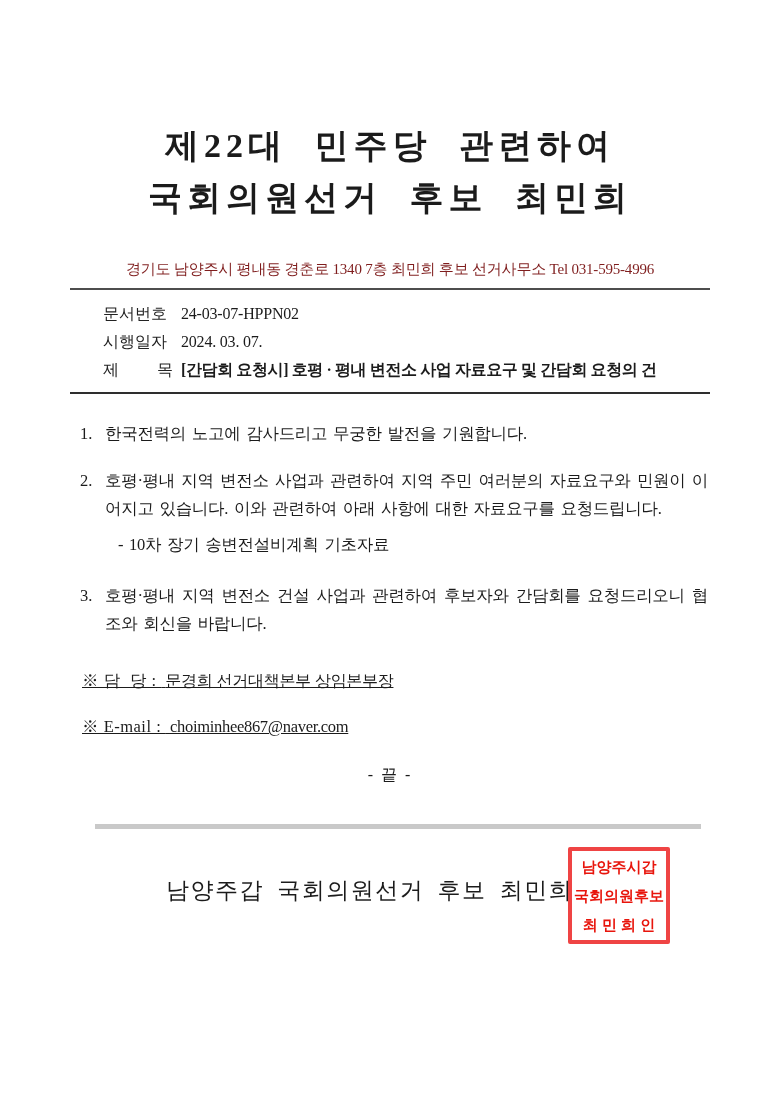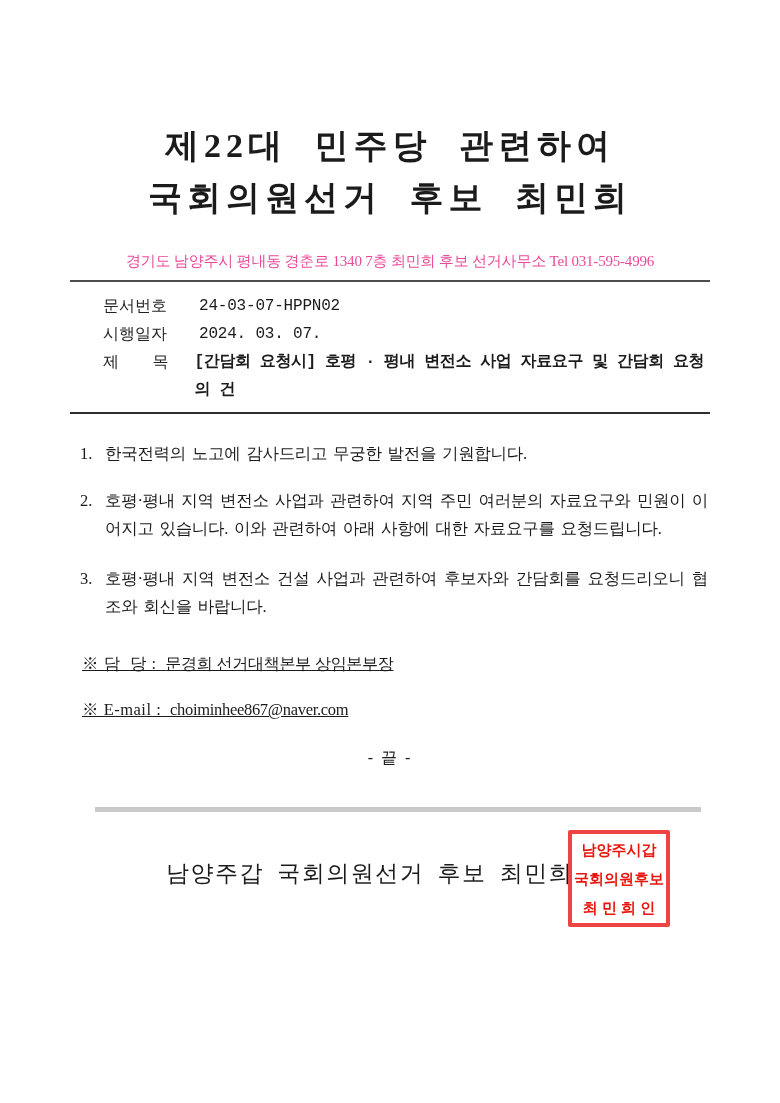--- a/index.html
+++ b/index.html
@@ -14,33 +14,33 @@
     font-family: "Liberation Serif", "DejaVu Serif", serif;
     overflow: hidden;
     padding-top: 120px;
   }
   .content { width: 640px; margin: 0 auto; }
 
   
   .title { text-align: center; font-size: 34px; font-weight: bold; line-height: 52px;
            letter-spacing: 5px; word-spacing: 14px; }
   .title .t-line { display: block; }
-  .address { text-align: center; font-size: 15px; margin-top: 28px; letter-spacing: -0.2px; color: #ec4899; }
+  .address { text-align: center; font-size: 15px; margin-top: 36px; letter-spacing: -0.2px; color: #7f1d1d; }
 
   
   .rule { border: 0; }
   .rule-dark1 { height: 2px; background: #4d4d4d; margin-top: 9px; }
   .rule-dark2 { height: 2px; background: #2e2e2e; margin-top: 8px; }
   .rule-gray  { height: 5px; background: #c9c9c9; margin-top: 38px; width: 606px; margin-left: 25px; }
 
   
   .doc-info { padding: 10px 0 0 33px; font-size: 16px; }
-  .info-row { display: flex; line-height: 28px; }
+  .info-row { display: flex; line-height: 28px; align-items: flex-end; }
   .info-label { width: 70px; text-align: justify; text-align-last: justify; color: #222; }
-  .info-value { margin-left: 26px; letter-spacing: -0.2px; font-family: Liberation Mono, monospace; }
+  .info-value { margin-left: 8px; letter-spacing: -0.2px; }
   .info-row.bold .info-value { font-weight: bold; letter-spacing: -0.4px; }
 
   
   .body-sec { padding: 26px 2px 0 10px; font-size: 16.5px; }
   .item { display: flex; margin-bottom: 19px; }
   .item-num { width: 25px; flex: none; line-height: 28px; }
   .item-text { flex: 1; line-height: 28px; text-align: justify; letter-spacing: -0.3px; word-spacing: 2px; }
   .sub-list { padding-left: 38px; margin-top: 7px; margin-bottom: 22px; }
   .sub-line { line-height: 30px; letter-spacing: -0.3px; word-spacing: 2px; }
 
@@ -103,20 +103,21 @@
     <section class="body-sec">
       <div class="item">
         <span class="item-num">1.</span>
         <span class="item-text">한국전력의 노고에 감사드리고 무궁한 발전을 기원합니다.</span>
       </div>
       <div class="item" style="margin-bottom:0;">
         <span class="item-num">2.</span>
         <span class="item-text">호평·평내 지역 변전소 사업과 관련하여 지역 주민 여러분의 자료요구와 민원이 이어지고 있습니다. 이와 관련하여 아래 사항에 대한 자료요구를 요청드립니다.</span>
       </div>
       <div class="sub-list">
+        <div class="sub-line">- 10차 장기 송변전설비계획 기초자료</div>
       </div>
       <div class="item">
         <span class="item-num">3.</span>
         <span class="item-text">호평·평내 지역 변전소 건설 사업과 관련하여 후보자와 간담회를 요청드리오니 협조와 회신을 바랍니다.</span>
       </div>
     </section>
 
     <section class="notes">
       <p class="note-line">
         <span class="note-prefix">※ 담  당 : </span>

